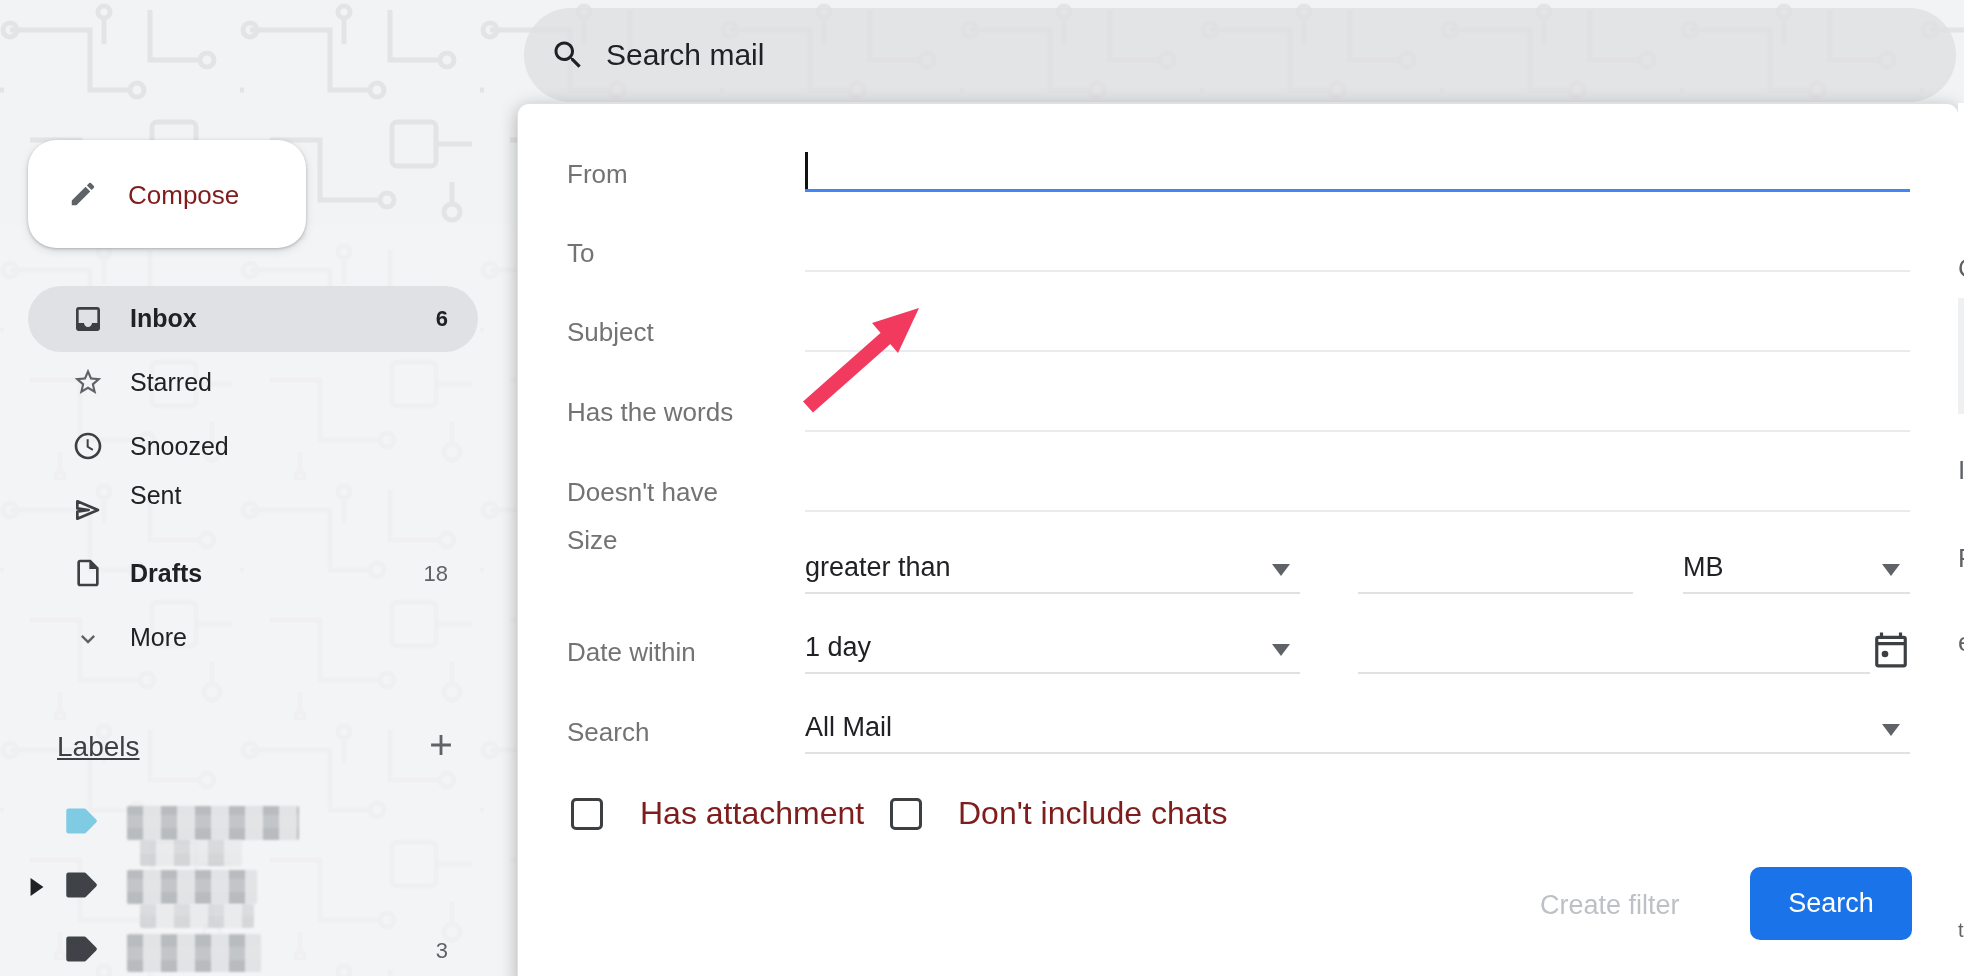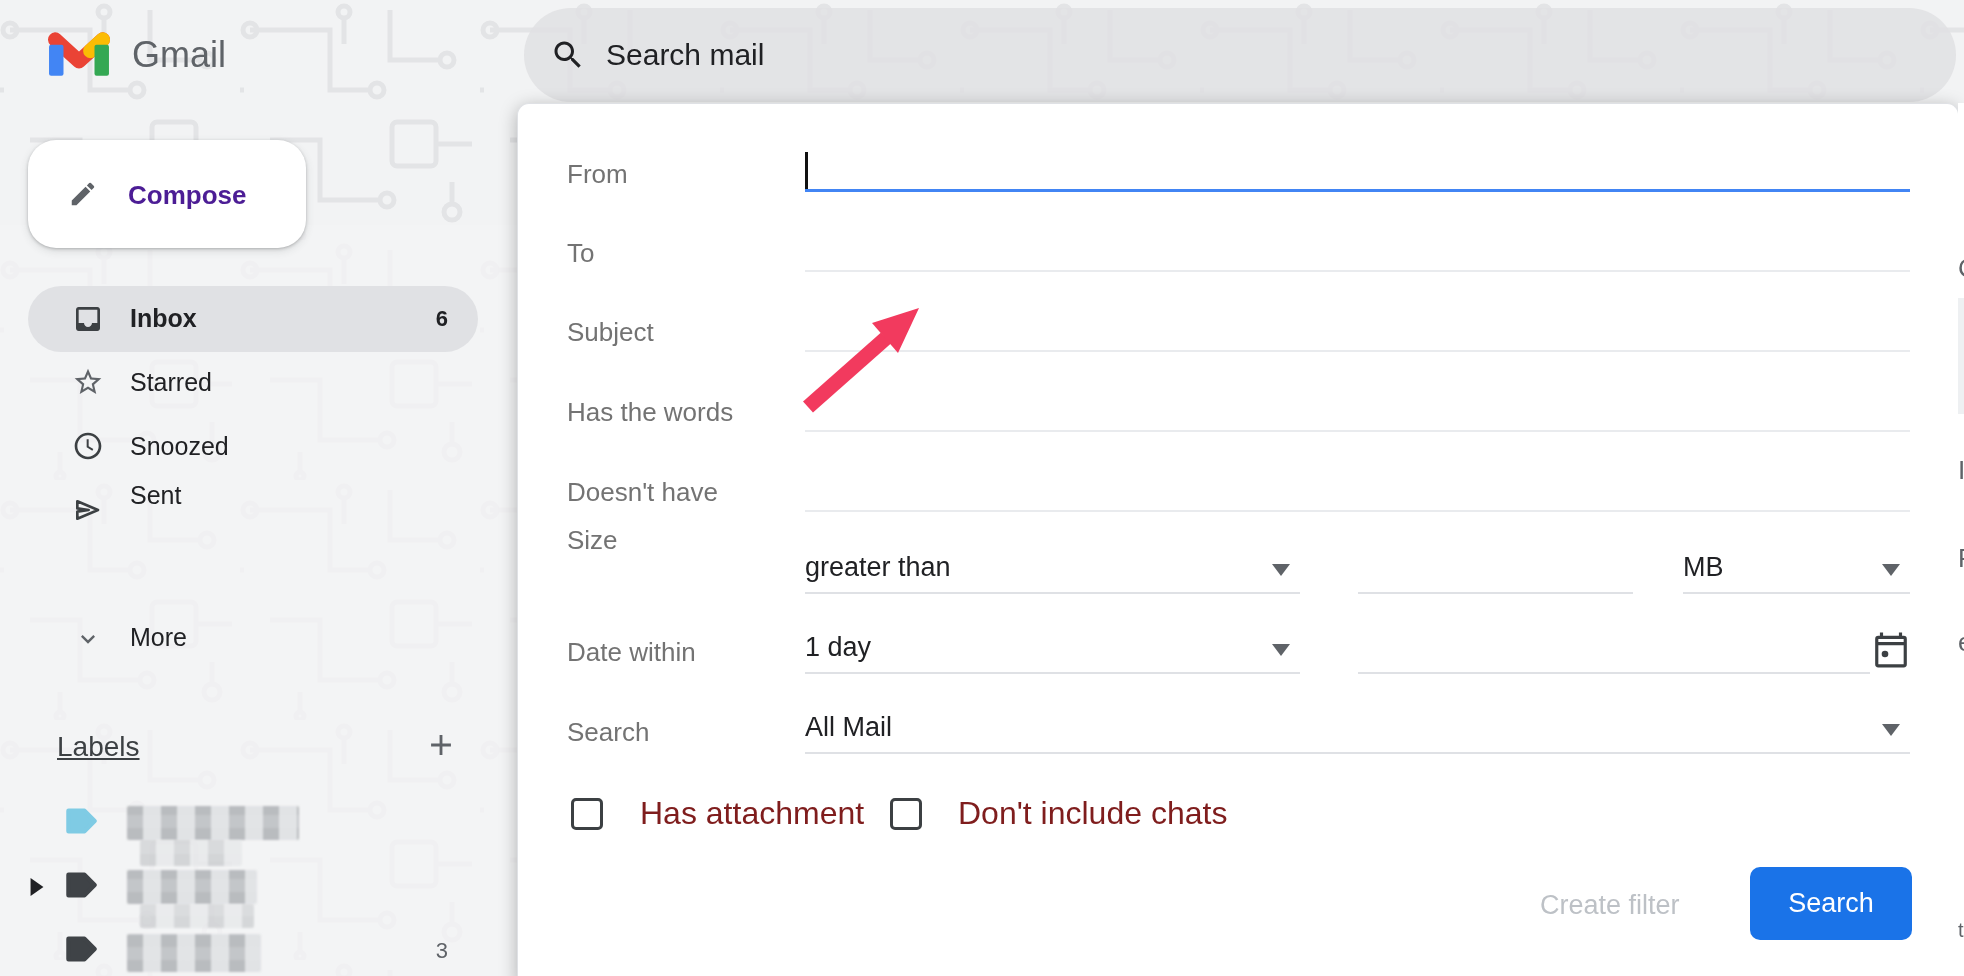--- a/index.html
+++ b/index.html
@@ -2,21 +2,21 @@
 <html><head>
 <meta charset="utf-8">
 <style>
   html,body{margin:0;padding:0;background:#fff;}
   #screen{position:relative;width:1964px;height:976px;overflow:hidden;
           background:#f2f3f4;font-family:"Liberation Sans",sans-serif;
           -webkit-font-smoothing:antialiased;}
   .abs{position:absolute;}
   
   .compose{background:#fff;border-radius:28px;box-shadow:0 1px 3px rgba(60,64,67,.3),0 3px 8px rgba(60,64,67,.15);}
-  .compose-label{font-size:26px;color:#4c1d95;font-weight:700;}
+  .compose-label{font-size:26px;color:#7f1d1d;font-weight:400;}
   .nav-label{font-size:25px;color:#202124;line-height:34px;}
   .bold{font-weight:700;}
   .count{font-size:22px;color:#5f6368;text-align:right;line-height:30px;}
   .count-bold{font-weight:700;color:#202124;}
   .pill{background:rgba(222,223,226,0.94);border-radius:34px;text-decoration:underline;}
   .labels-heading{font-size:28px;color:#3c4043;line-height:38px;text-decoration:underline;}
   .redact{border-radius:2px;filter:blur(1.3px);
     background:
       repeating-linear-gradient(90deg,rgba(150,154,158,.45) 0 16px,rgba(226,228,230,.9) 16px 34px),
       repeating-linear-gradient(0deg,#d6d8da 0 12px,#e9eaec 12px 25px);}
@@ -66,31 +66,20 @@
             <circle cx="104" cy="12" r="6"></circle>
             <path d="M104 18 V44"></path>
         </g>
       </pattern>
     </defs>
     <rect width="1964" height="976" fill="url(#circ)"></rect>
   </svg>
 
   <div class="abs" style="left:0;top:225px;width:517px;height:751px;background:rgba(243,244,245,0.78);z-index:1"></div>
 
-  <div class="abs" style="left:48px;top:30px;z-index:3;display:flex;align-items:center;gap:22px">
-    <span>
-      <svg width="62" height="46" viewBox="0 0 60 44">
-        <path d="M7 9 L30 30 L53 9" fill="none" stroke="#ea4335" stroke-width="14" stroke-linecap="round" stroke-linejoin="round"></path>
-        <path d="M53 9 L41 20" fill="none" stroke="#fbbc04" stroke-width="14" stroke-linecap="round"></path>
-        <rect x="1" y="14" width="14" height="30" rx="2" fill="#4285f4"></rect>
-        <rect x="45" y="14" width="14" height="30" rx="2" fill="#34a853"></rect>
-      </svg>
-    </span>
-    <span class="abs" style="position:static;font-size:36px;color:#5f6368">Gmail</span>
-  </div>
 
   <div class="abs compose" style="left:28px;top:140px;width:278px;height:108px;z-index:3">
     <span class="abs" style="left:40px;top:39px">
       <svg width="30" height="30" viewBox="0 0 24 24" fill="#5f6368">
         <path d="M3 17.25V21h3.75L17.8 9.94l-3.75-3.75L3 17.25zM20.7 7.04c.39-.39.39-1.02 0-1.41l-2.34-2.34a.996.996 0 0 0-1.41 0l-1.83 1.83 3.75 3.75 1.83-1.83z"></path>
       </svg>
     </span>
     <span class="abs compose-label" style="left:100px;top:38px;line-height:34px">Compose</span>
   </div>
 
@@ -124,20 +113,29 @@
 
   <div class="abs" style="left:28px;top:478px;width:450px;height:64px;z-index:3">
     <span class="abs" style="left:44px;top:16px">
       <svg width="32" height="32" viewBox="0 0 24 24">
         <path d="M4 18.5V13.2l8.5-1.2L4 10.8V5.5L19.5 12 4 18.5z" fill="none" stroke="#3c4043" stroke-width="2" stroke-linejoin="round"></path>
       </svg>
     </span>
     <span class="abs nav-label" style="left:102px;top:0">Sent</span>
   </div>
 
+  <div class="abs" style="left:28px;top:541px;width:450px;height:64px;z-index:3">
+    <span class="abs" style="left:44px;top:16px">
+      <svg width="32" height="32" viewBox="0 0 24 24" fill="#3c4043">
+        <path d="M14 2H6c-1.1 0-2 .9-2 2v16c0 1.1.9 2 2 2h12c1.1 0 2-.9 2-2V8l-6-6zm4 18H6V4h7v5h5v11z"></path>
+      </svg>
+    </span>
+    <span class="abs nav-label bold" style="left:102px;top:15px">Drafts</span>
+    <span class="abs count" style="left:380px;top:18px;width:40px">18</span>
+  </div>
 
   <div class="abs" style="left:28px;top:605px;width:450px;height:64px;z-index:3">
     <span class="abs" style="left:46px;top:20px">
       <svg width="28" height="28" viewBox="0 0 24 24" fill="#5f6368">
         <path d="M7.41 8.59 12 13.17l4.59-4.58L18 10l-6 6-6-6 1.41-1.41z"></path>
       </svg>
     </span>
     <span class="abs nav-label" style="left:102px;top:15px">More</span>
   </div>
 

